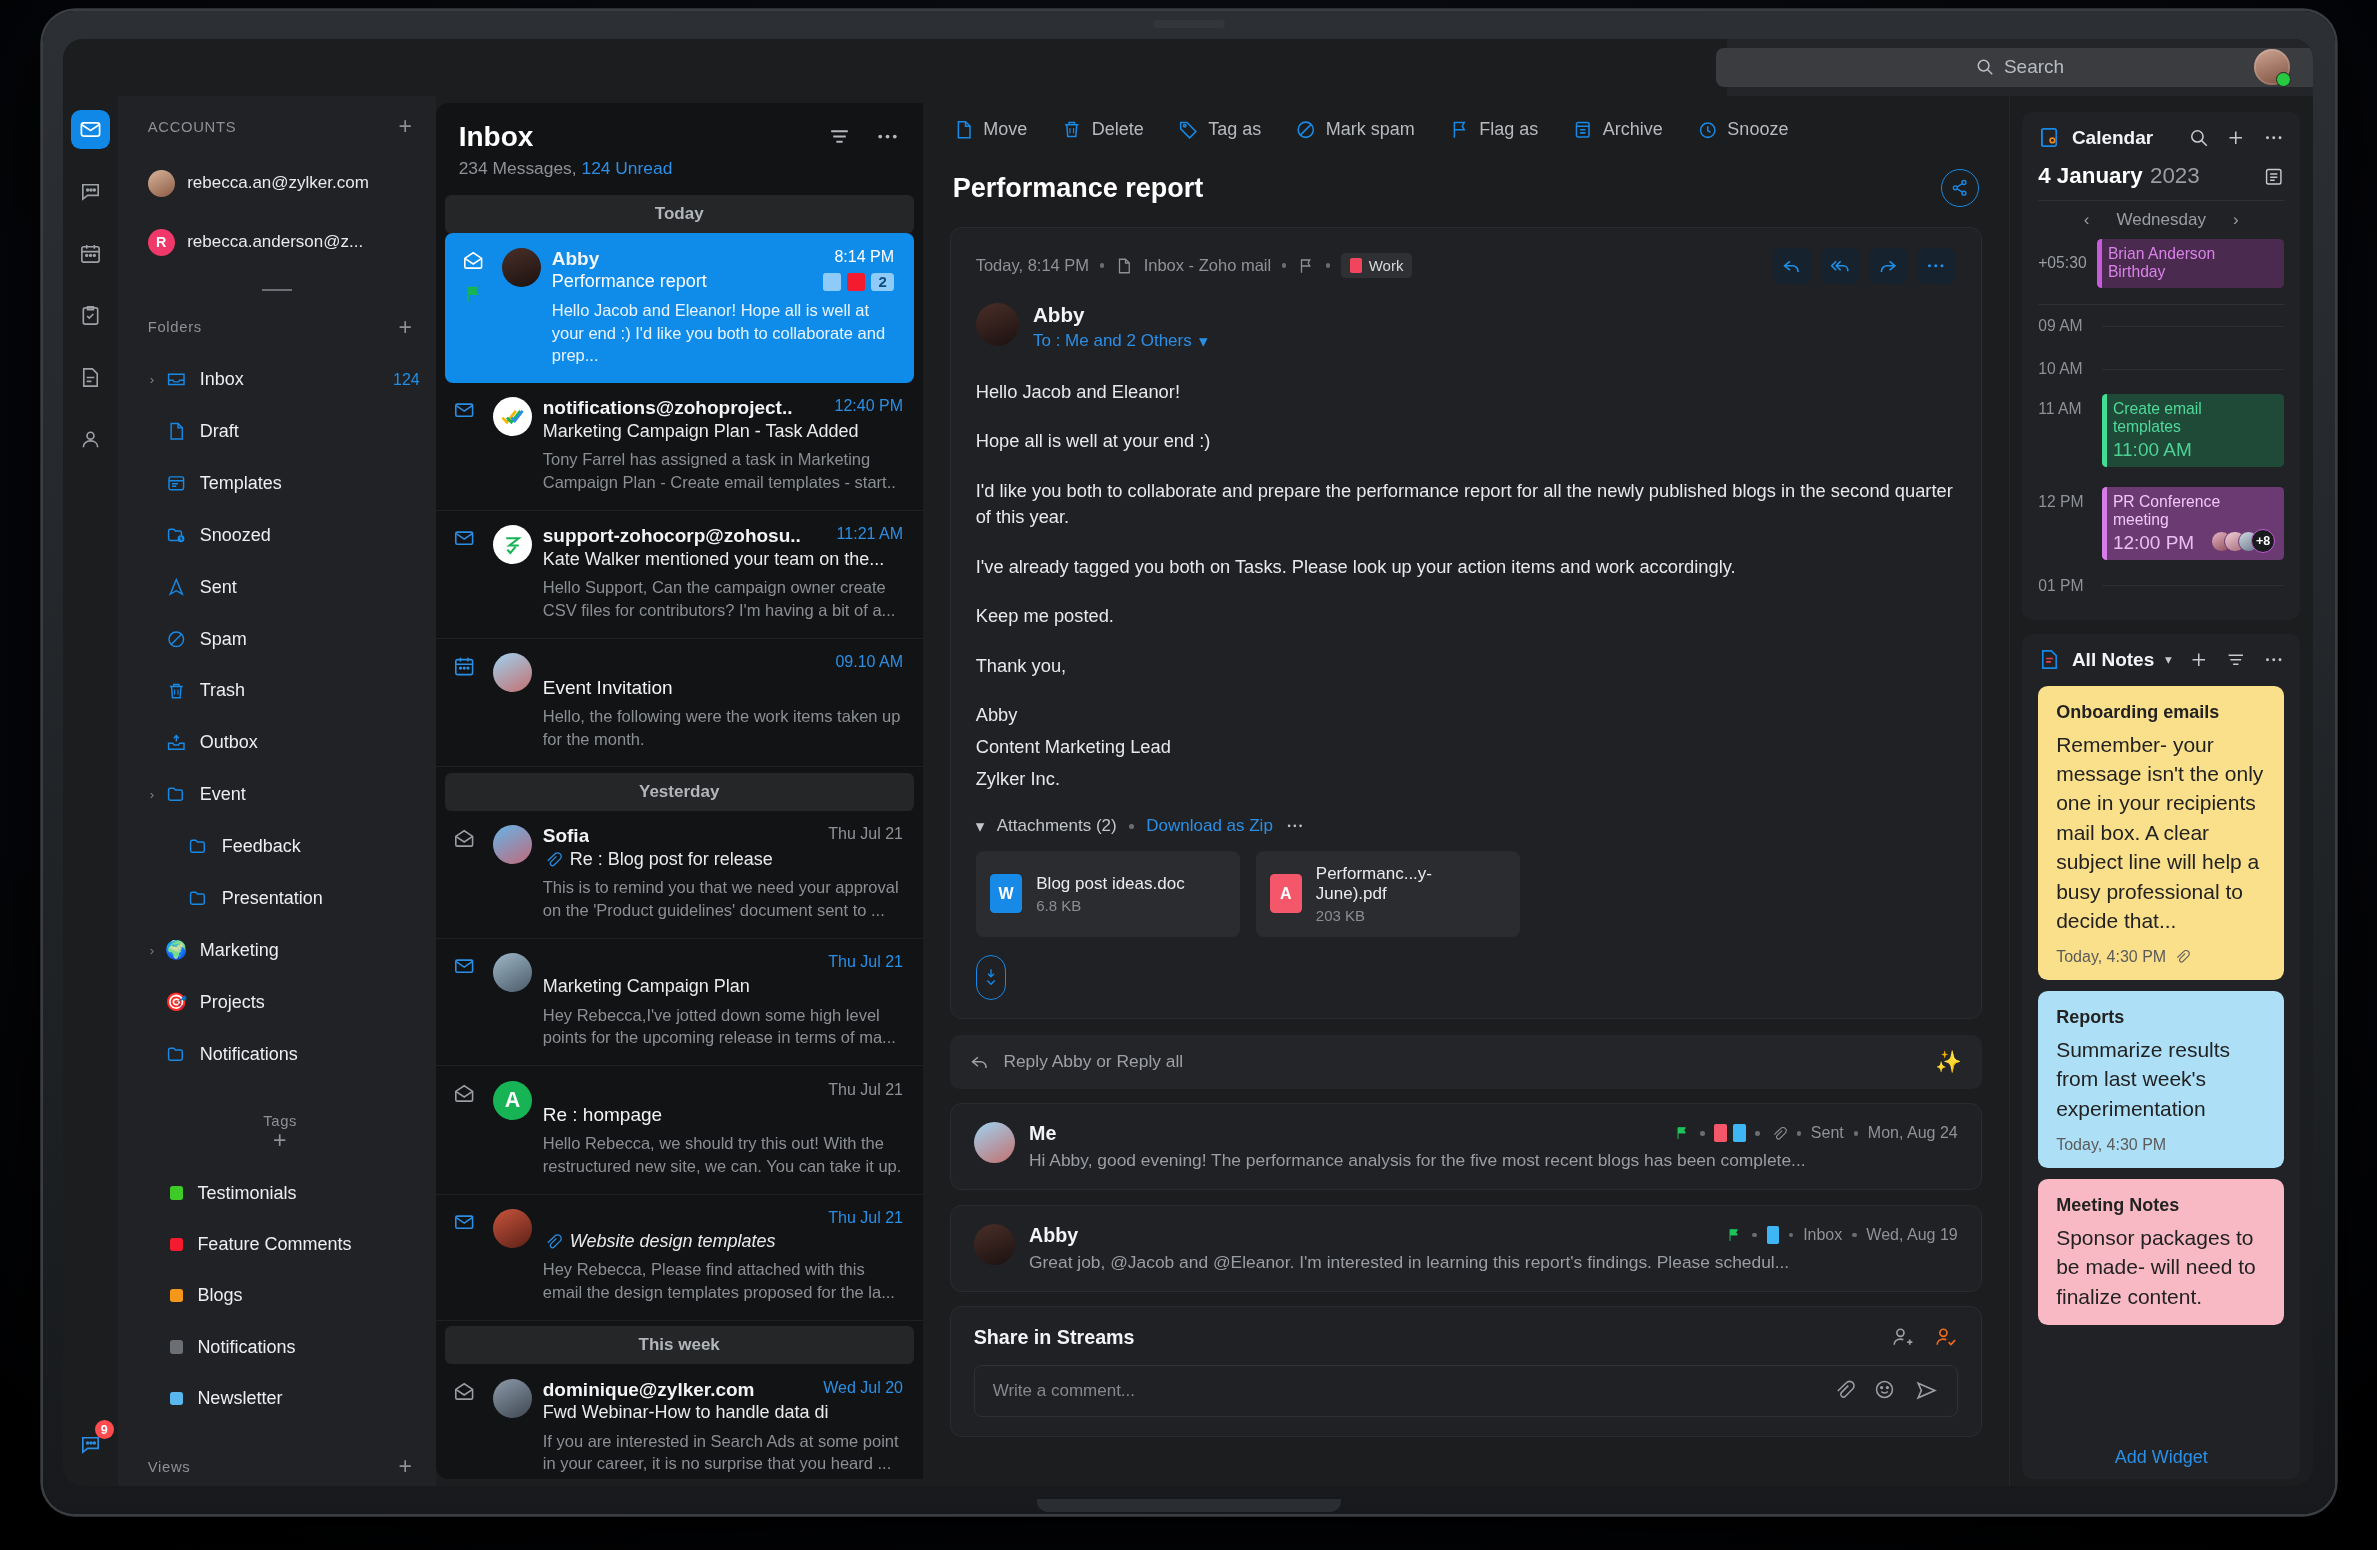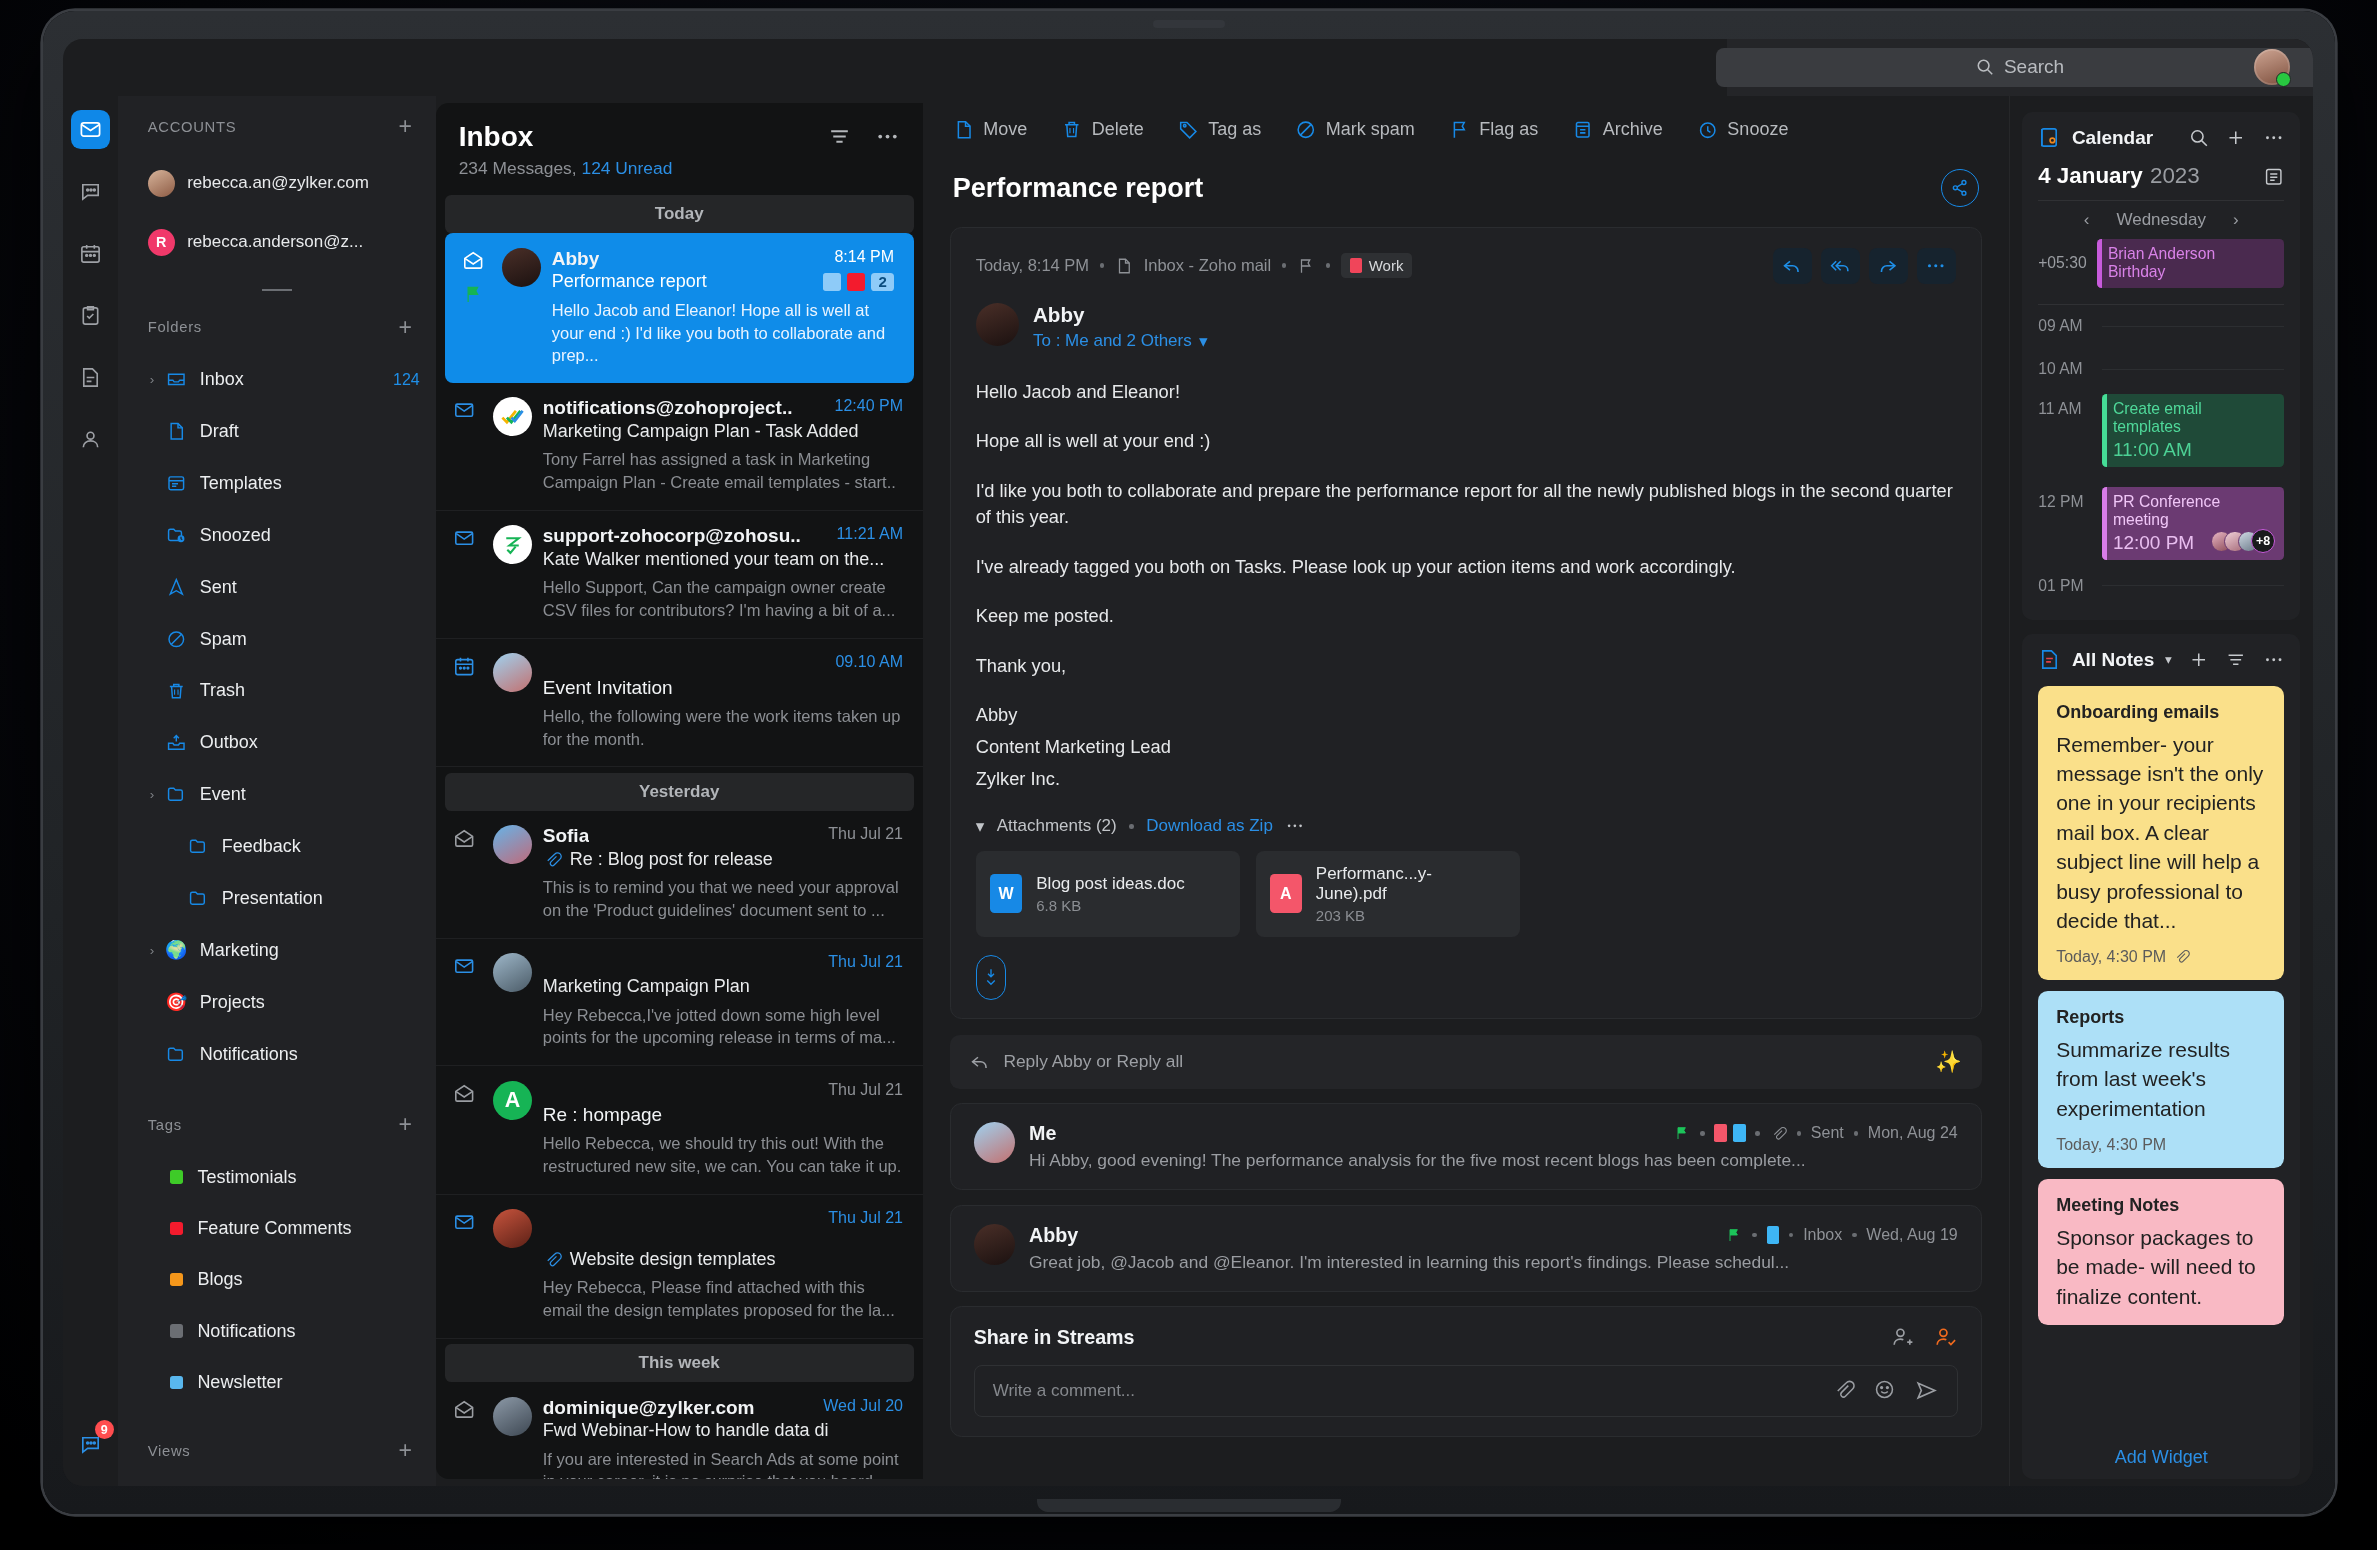--- a/index.html
+++ b/index.html
@@ -529,21 +529,21 @@
           </div>
           <div class="fitem">
             <span class="ico">
                 <svg width="20.6" height="20.6" viewBox="0 0 24 24" fill="none" stroke="#1789e6" stroke-width="1.7">
                   <path d="M3 7a2 2 0 012-2h4l2 2h6a2 2 0 012 2v8a2 2 0 01-2 2H5a2 2 0 01-2-2z"></path>
                 </svg>
               </span>
             <span>Notifications</span>
           </div>
 
-          <div class="sec-head" style="margin-top:18px;">
+          <div class="sec-head" style="margin-top:18px;flex-direction:column;">
             <span>Tags</span>
             <span class="plus">+</span>
           </div>
           <div class="fitem tag">
             <span class="tagdot" style="background:#3ecb28"></span>
             <span>Testimonials</span>
           </div>
           <div class="fitem tag">
             <span class="tagdot" style="background:#f31b2d"></span>
             <span>Feature Comments</span>
@@ -820,21 +820,21 @@
                       <path d="M3.5 7l8.5 6 8.5-6"></path>
                     </svg>
                   </span>
               </div>
               <div class="ava av-w"></div>
               <div class="main">
                 <div class="top">
                   <span class="from"></span>
                   <span class="time">Thu Jul 21</span>
                 </div>
-                <div class="subj" style="margin-top:22px;">
+                <div class="subj" style="margin-top:4px;font-style:italic;">
                   <span>
                       <svg width="19" height="19" viewBox="0 0 24 24" fill="none" stroke="#2b8fe5" stroke-width="1.6">
                         <path d="M17 8l-7 7a2.8 2.8 0 104 4l7.5-7.5a4.6 4.6 0 10-6.5-6.5L6 13.5"></path>
                       </svg>
                     </span>
                   <span>Website design templates</span>
                 </div>
                 <div class="prev">Hey Rebecca, Please find attached with this email the design templates proposed for the la...</div>
               </div>
             </div>

